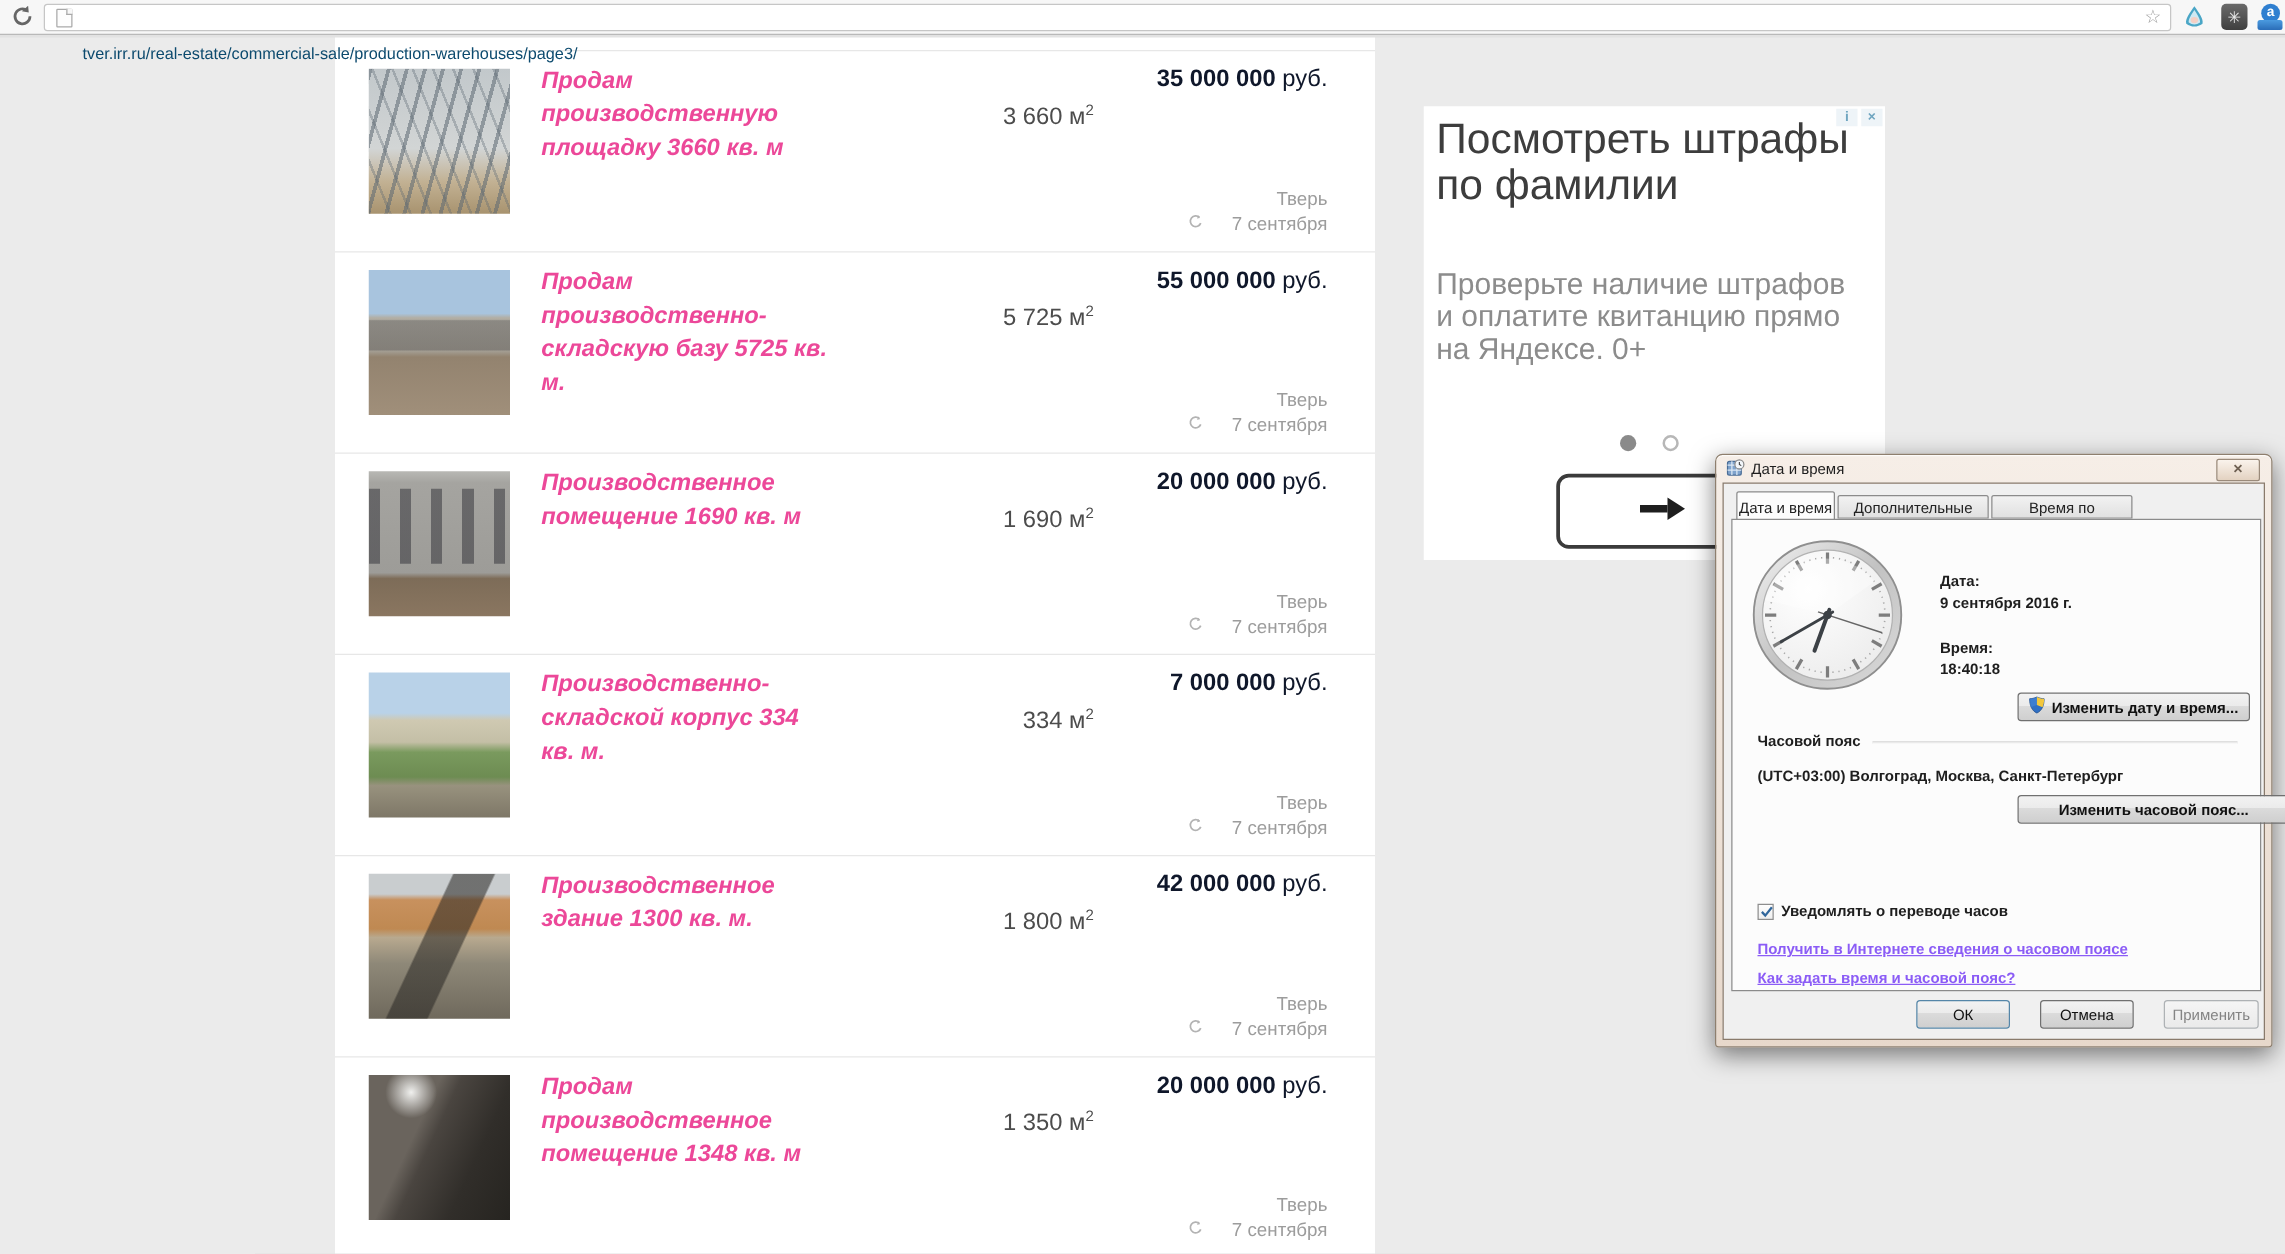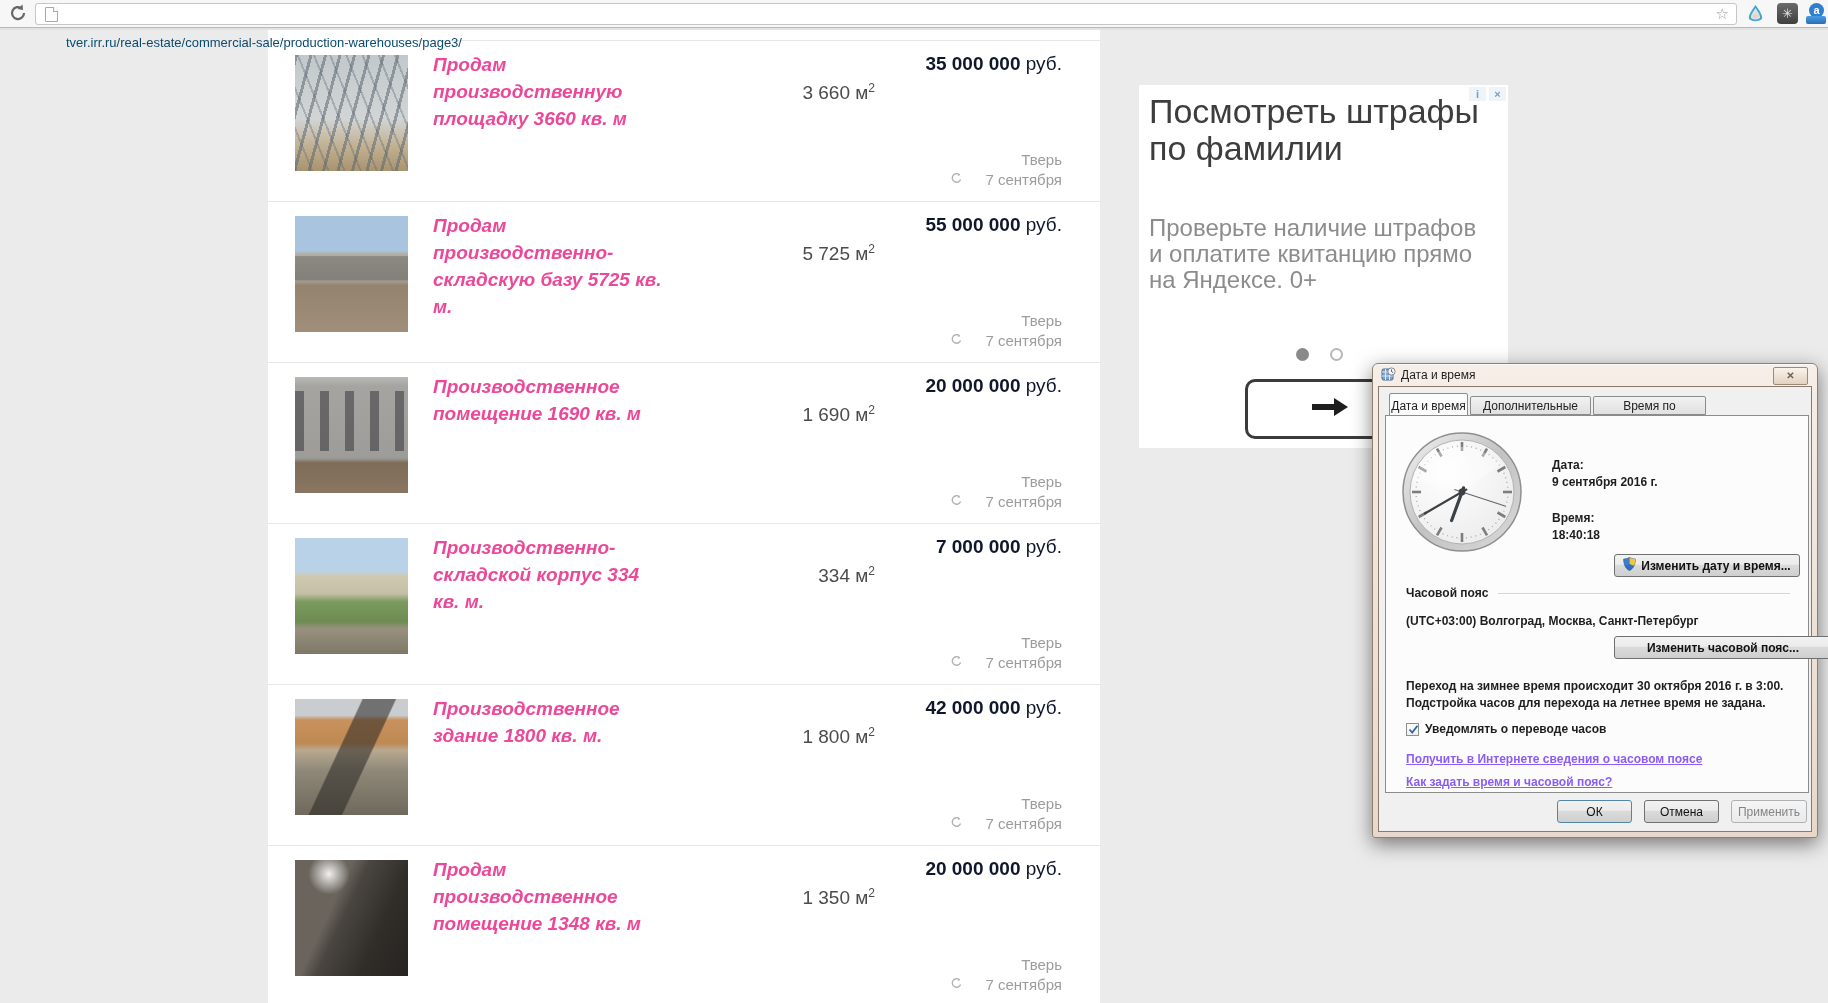--- a/index.html
+++ b/index.html
@@ -101,21 +101,21 @@
        font-family:"Liberation Sans",sans-serif;font-size:12px;color:#111;
        display:flex;align-items:center;justify-content:center;gap:5px;cursor:pointer;}
   .tz-sep{display:flex;align-items:center;gap:10px;width:384px;}
   .tz-sep .line{flex:1;height:1px;background:#d5d5d5;border-bottom:1px solid #fff;margin-top:2px;}
   .dst{line-height:17px;color:#1e1e1e;}
   .chk-row{display:flex;align-items:center;gap:6px;cursor:pointer;}
   .chk{width:13px;height:13px;border:1px solid #8e8e8e;background:linear-gradient(#fefefe,#efefef);
        box-sizing:border-box;position:relative;}
   .chk svg{position:absolute;left:0px;top:-1px;}
   .dlg-link{color:#8b5cf6;text-decoration:underline;cursor:pointer;}
-  .dlg-buttons{position:absolute;right:4px;bottom:8px;display:flex;gap:12px;}
+  .dlg-buttons{position:absolute;right:4px;bottom:8px;display:flex;gap:24px;}
   .dlg-buttons .win-btn{position:static;min-width:75px;}
   .btn-ok{border-color:#5586a8;}
   .btn-disabled{color:#848484;border-color:#aeb2b5;background:linear-gradient(#f5f5f5,#eaeaea);cursor:default;}
 </style>
 </head>
 <body>
 
 <div class="screen">
 
   <div class="toolbar">
@@ -210,21 +210,21 @@
                   <path d="M10.6 7.5a4.3 4.3 0 1 1-1-4.6" fill="none" stroke="#b3b3b3" stroke-width="1.4"></path>
                   <path d="M8.8 1.2 L9.9 3.4 L7.5 3.8 Z" fill="#b3b3b3"></path>
                 </svg></span>
               <span>7 сентября</span>
             </div>
         </div>
       </div>
 
       <div class="lrow">
         <div class="thumb t5"></div>
-        <div class="ltitle">Производственное здание 1800 кв. м.</div>
+        <div class="ltitle">Производственное здание 1300 кв. м.</div>
         <div class="larea"><span>1 800 м</span><sup>2</sup></div>
         <div class="lprice"><span class="val">42 000 000</span> <span>руб.</span></div>
         <div class="lmeta">
           <div>Тверь</div>
           <div class="date-line">
               <span><svg width="13" height="13" viewBox="0 0 13 13">
                   <path d="M10.6 7.5a4.3 4.3 0 1 1-1-4.6" fill="none" stroke="#b3b3b3" stroke-width="1.4"></path>
                   <path d="M8.8 1.2 L9.9 3.4 L7.5 3.8 Z" fill="#b3b3b3"></path>
                 </svg></span>
               <span>7 сентября</span>
@@ -357,24 +357,20 @@
         <div class="p-abs tz-sep" style="left:20px;top:170px;">
           <span class="lab">Часовой пояс</span>
           <span class="line"></span>
         </div>
         <div class="p-abs" style="left:20px;top:198px;">(UTC+03:00) Волгоград, Москва, Санкт-Петербург</div>
 
         <div class="win-btn" style="left:228px;top:220px;width:218px;">
           <span>Изменить часовой пояс...</span>
         </div>
 
-        <div class="p-abs dst" style="left:20px;top:262px;width:390px;">
-          <div>Переход на зимнее время происходит 30 октября 2016 г. в 3:00.</div>
-          <div>Подстройка часов для перехода на летнее время не задана.</div>
-        </div>
 
         <div class="p-abs chk-row" style="left:20px;top:306px;">
           <span class="chk">
             <svg width="13" height="13" viewBox="0 0 13 13">
                 <path d="M2.5 6.5 L5.2 9.5 L10.5 2.8" fill="none" stroke="#31679c" stroke-width="1.8"></path>
               </svg>
           </span>
           <span>Уведомлять о переводе часов</span>
         </div>
 

